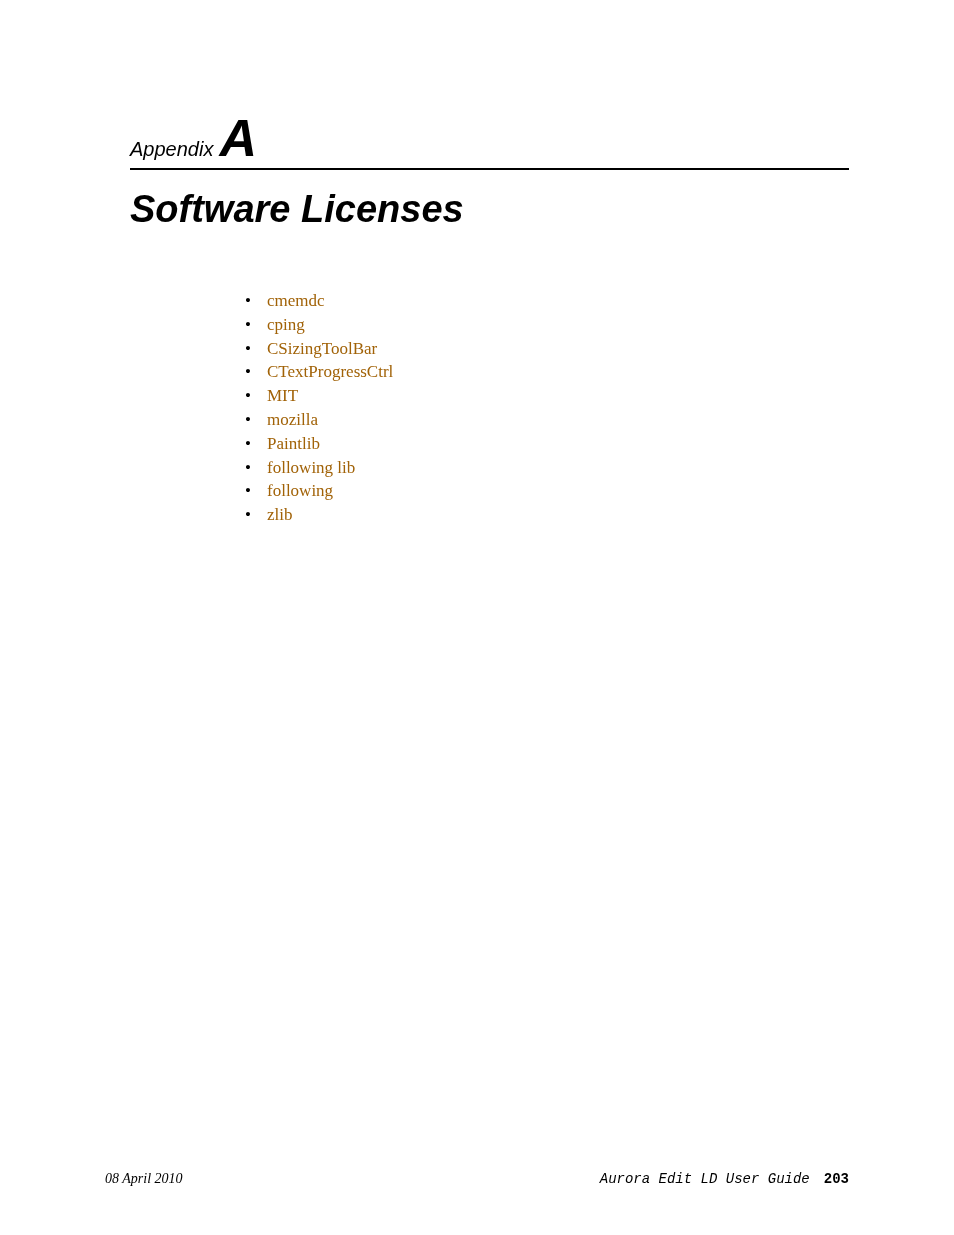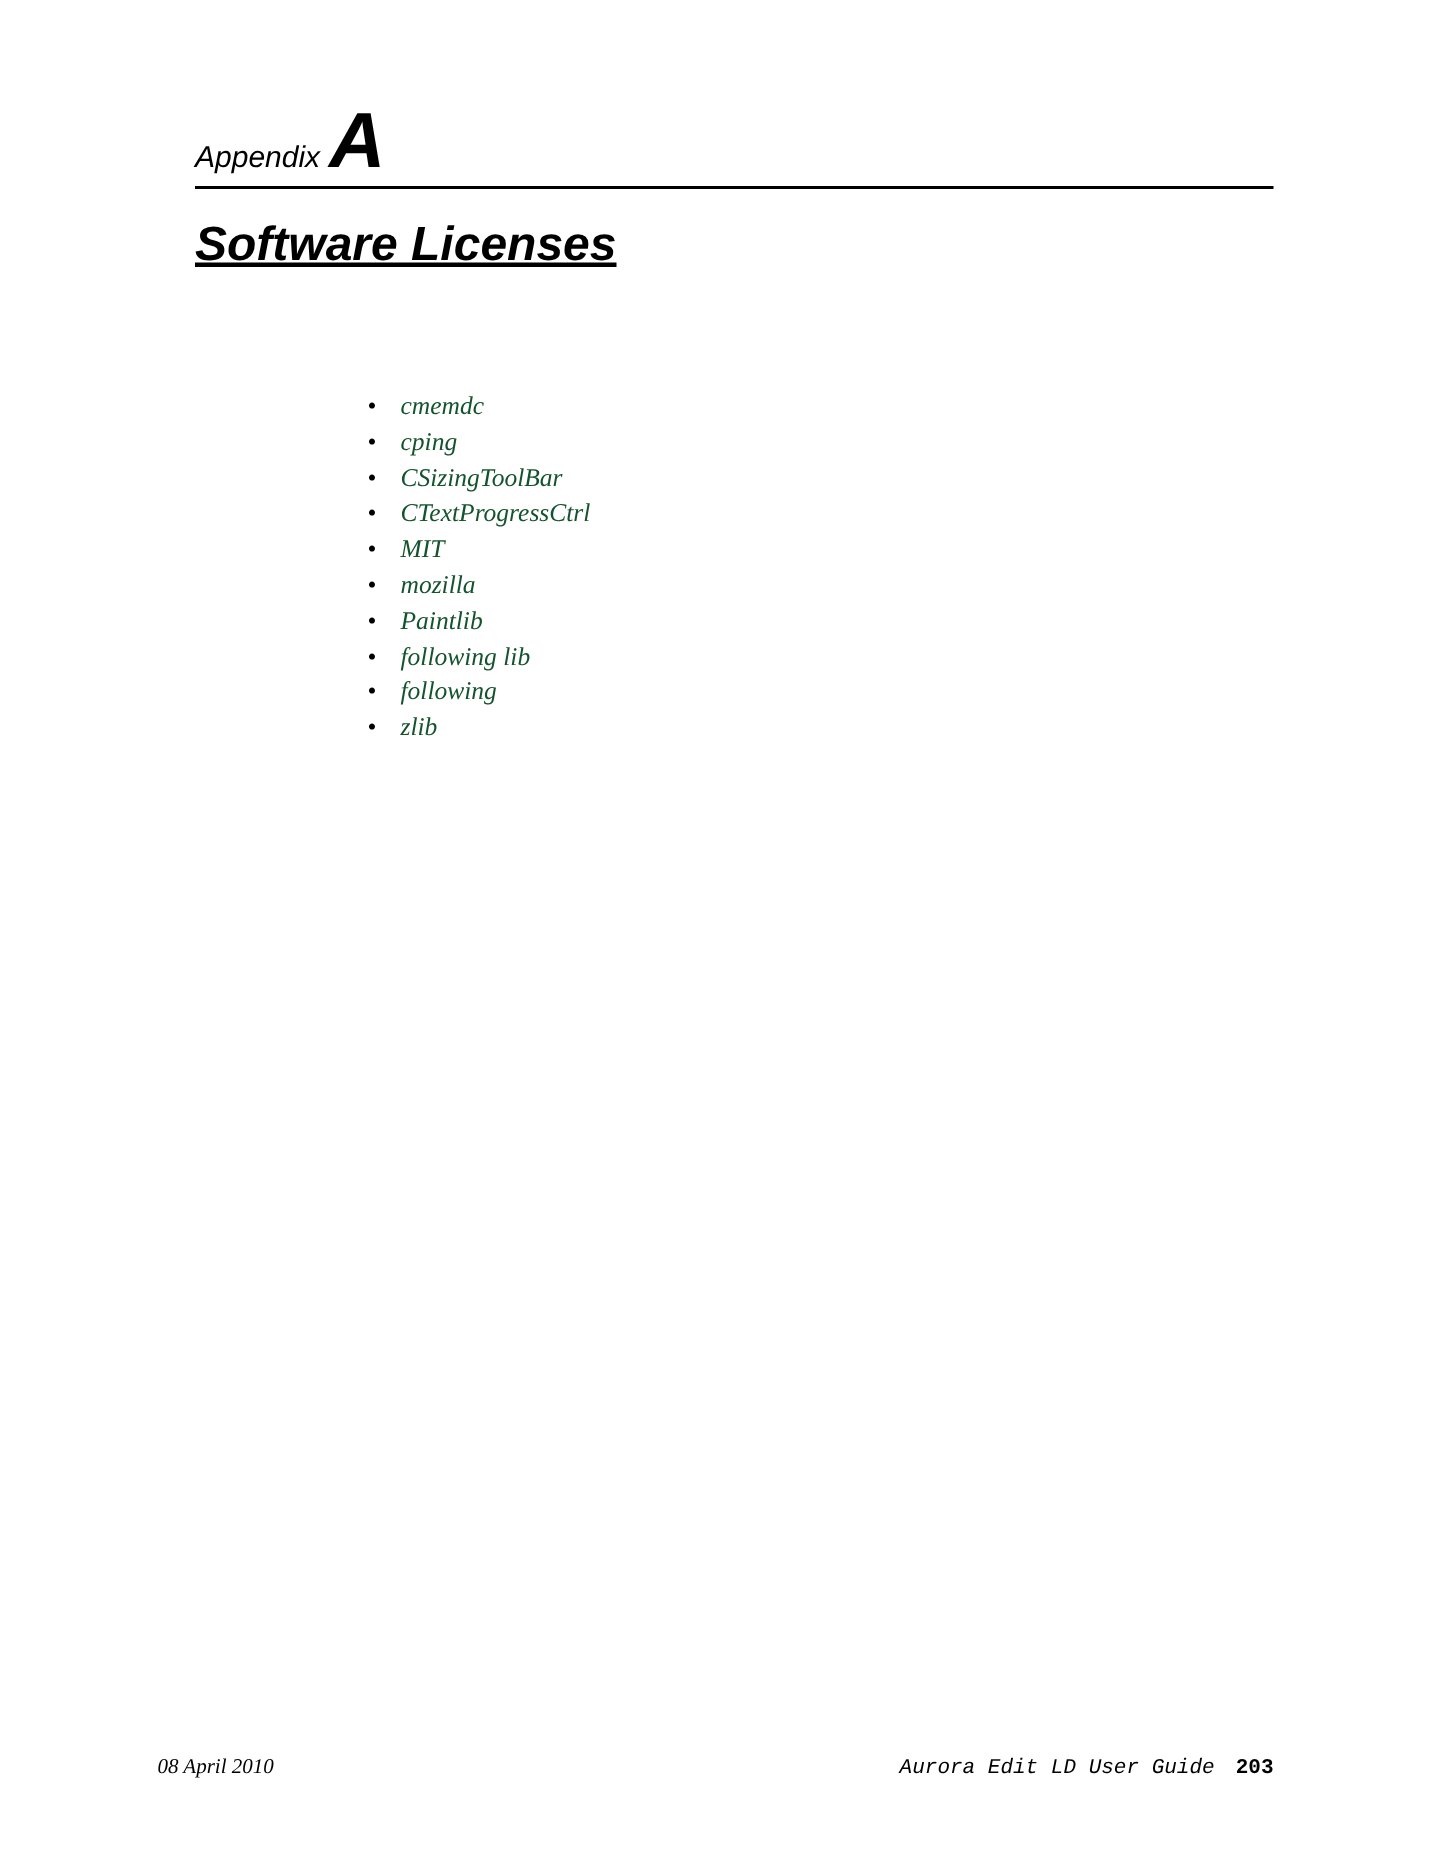--- a/index.html
+++ b/index.html
@@ -8,21 +8,21 @@
       box-sizing: border-box;
     }
     body {
       width: 954px;
       height: 1235px;
       background: #fff;
       font-family: 'Times New Roman', Times, serif;
       position: relative;
     }
     .page {
-      padding: 68px 105px 0 130px;
+      padding: 112px 105px 0 130px;
     }
     .appendix-header {
       border-bottom: 2px solid #000;
       padding-bottom: 4px;
       margin-bottom: 18px;
     }
     .appendix-line {
       display: flex;
       align-items: baseline;
       gap: 6px;
@@ -36,23 +36,22 @@
       font-family: Arial, Helvetica, sans-serif;
       font-style: italic;
       font-weight: 900;
       font-size: 52px;
       line-height: 1;
     }
     .chapter-title {
       font-family: Arial, Helvetica, sans-serif;
       font-style: italic;
       font-weight: bold;
-      font-size: 32px;
-      margin-bottom: 78px;
-      text-decoration: underline;
+      font-size: 38px;
+      margin-bottom: 58px;
     }
     .intro-text {
       font-size: 17px;
       margin-left: 111px;
       margin-bottom: 15px;
     }
     .topics-list {
       list-style: none;
       margin-left: 111px;
     }
@@ -62,22 +61,21 @@
       display: flex;
       align-items: baseline;
     }
     .bullet {
       display: inline-block;
       width: 26px;
       text-align: left;
       padding-left: 4px;
     }
     .topic-link {
-      color: #14532d;
-      font-style: italic;
+      color: #a16207;
     }
     .footer {
       position: absolute;
       bottom: 48px;
       left: 105px;
       right: 105px;
       display: flex;
       justify-content: space-between;
       align-items: baseline;
       font-size: 14px;

